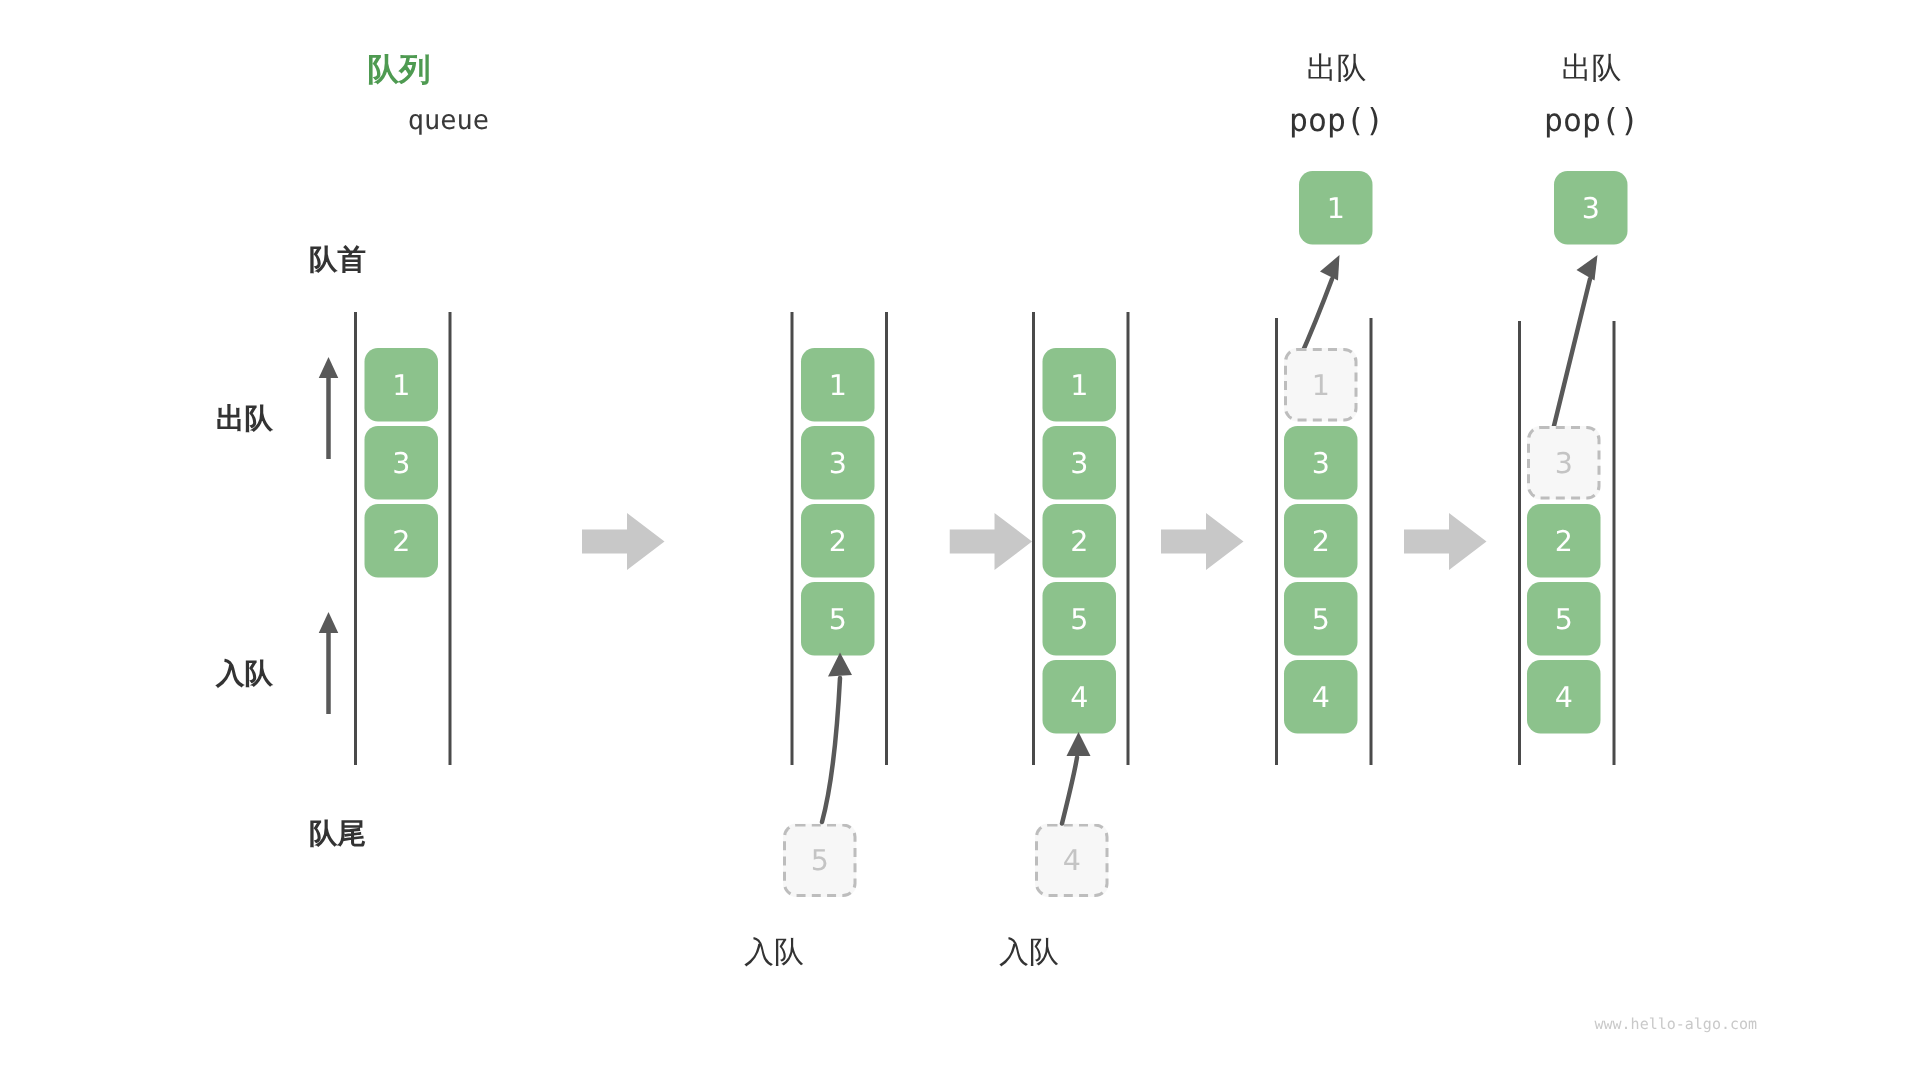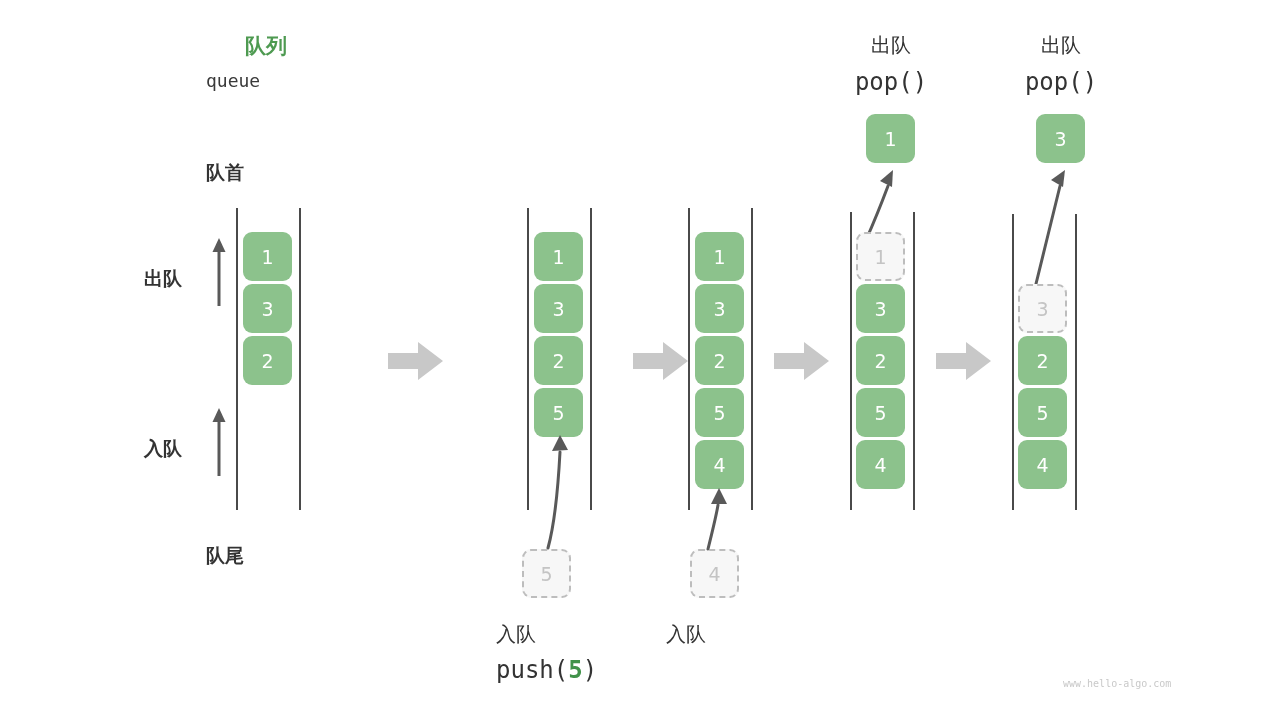--- a/index.html
+++ b/index.html
@@ -27,41 +27,41 @@
     font-weight: bold;
     font-size: 21px;
     color: #4e9a51;
     text-align: center;
     white-space: nowrap;
   }
   .title-en {
     font-family: "DejaVu Sans Mono", "Liberation Mono", monospace;
     font-size: 18px;
     color: #3a3a3a;
-    text-align: left;
+    text-align: right;
     white-space: nowrap;
   }
   .label-bold {
     font-family: "DejaVu Sans", "Liberation Sans", sans-serif;
     font-weight: bold;
     font-size: 19px;
     color: #333333;
     text-align: left;
     white-space: nowrap;
   }
   .op-cn {
     font-family: "DejaVu Sans", "Liberation Sans", sans-serif;
     font-size: 20px;
     color: #333333;
     text-align: center;
     white-space: nowrap;
   }
   .op-code {
     font-family: "DejaVu Sans Mono", "Liberation Mono", monospace;
-    font-size: 24px;
+    font-size: 21px;
     color: #333333;
     text-align: center;
     white-space: nowrap;
   }
   .op-code .num { color: #41924a; font-weight: bold; }
 
   .watermark {
     font-family: "DejaVu Sans Mono", "Liberation Mono", monospace;
     font-size: 10px;
     color: #c9c9c9;
@@ -139,23 +139,20 @@
   <div class="abs cell" style="left:534px; top:336px;">2</div>
   <div class="abs cell" style="left:534px; top:388px;">5</div>
 
   <div class="abs cell ghost" style="left:522px; top:549px;">5</div>
   <svg class="abs" style="left:520px; top:430px;" width="70" height="120" viewBox="0 0 70 120">
     <path d="M 28 118 C 34 96 38 60 40 22" stroke="#595959" stroke-width="3" fill="none" stroke-linecap="round"></path>
     <polygon points="40,5 32,21 48,20" fill="#595959"></polygon>
   </svg>
 
   <div class="abs op-cn" style="left:496px; top:621px; width:140px; text-align:left;">入队</div>
-  <div class="abs op-code" style="left:496px; top:656px; width:180px; text-align:left;">
-    <span>push(</span><span class="num">5</span><span>)</span>
-  </div>
 
   <svg class="abs" style="left:633px; top:340px;" width="56" height="42" viewBox="0 0 56 42">
     <polygon points="0,13 30,13 30,2 55,21 30,40 30,29 0,29" fill="#c8c8c8"></polygon>
   </svg>
 
   <div class="abs rail" style="left:688px; top:208px; height:302px;"></div>
   <div class="abs rail" style="left:751px; top:208px; height:302px;"></div>
 
   <div class="abs cell" style="left:695px; top:232px;">1</div>
   <div class="abs cell" style="left:695px; top:284px;">3</div>

